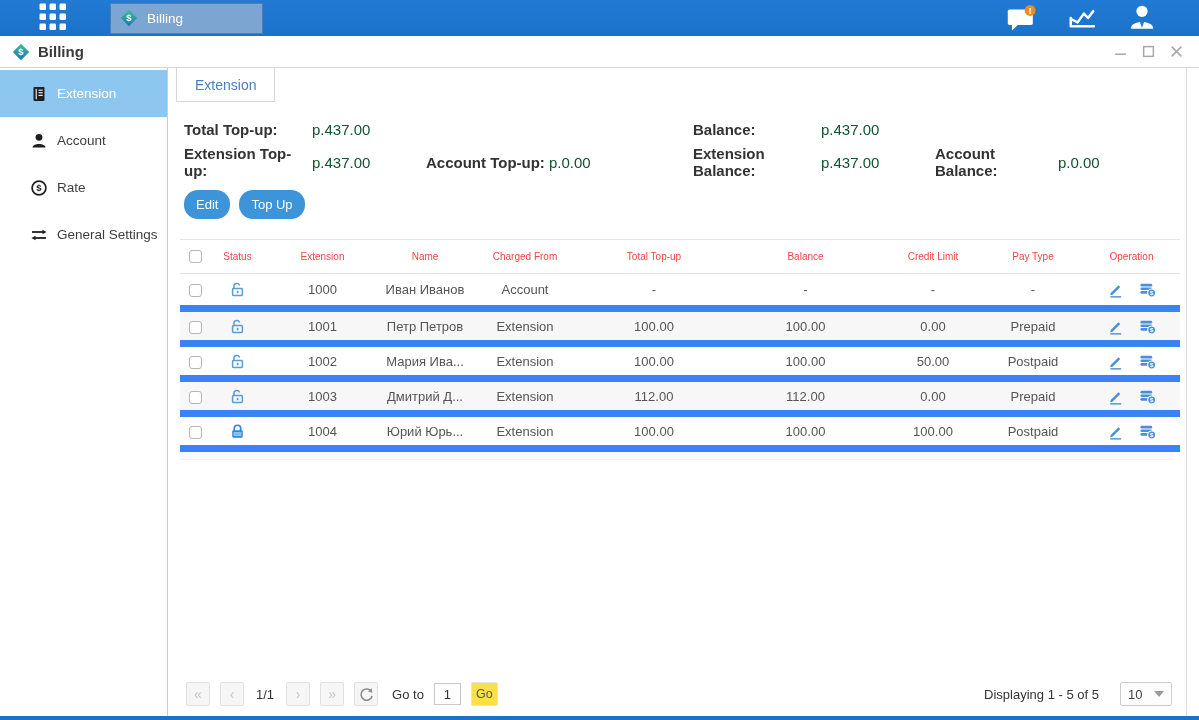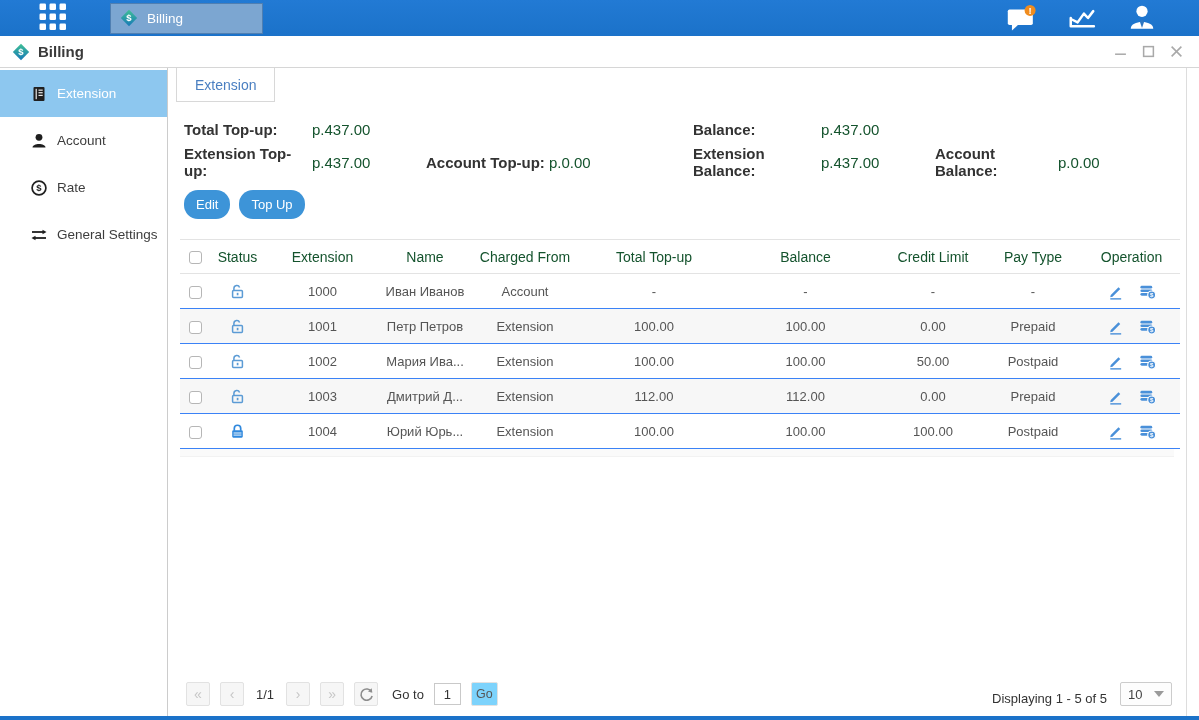--- a/index.html
+++ b/index.html
@@ -41,41 +41,41 @@
   .sum-row { display:grid; grid-template-columns:128px 114px 123px auto; height:31px; align-items:center; font-size:15px; }
   .sum-label { font-weight:bold; color:#333; }
   .sum-value { color:#14532d; }
 
   .btn-row { padding:14px 0 0 16px; display:flex; gap:9px; }
   .btn { background:var(--btn-blue,#3d94d8); color:#fff; border:none; border-radius:14px; font-size:13px; font-family:inherit; padding:7px 12px; cursor:pointer; }
 
   .table-wrap { padding:20px 12px 0 12px; }
   table { width:100%; border-collapse:collapse; table-layout:fixed; }
   thead tr { height:34px; }
-  th { font-weight:normal; font-size:14px; color:#14532d; border-top:1px solid #e3e3e3; border-bottom:1px solid #e3e3e3; text-align:center; }
+  th { font-weight:normal; font-size:10px; color:#ef4444; border-top:1px solid #e3e3e3; border-bottom:1px solid #e3e3e3; text-align:center; }
   tbody tr { height:35px; }
   tbody tr:nth-child(even) { background:#f7f7f7; }
-  tbody tr { border-bottom:1px solid #3b82f6; }
+  tbody tr { border-bottom:7px solid #3b82f6; }
   td { font-size:13px; color:#555; text-align:center; white-space:nowrap; overflow:hidden; }
   .endstrip { height:8px; background:#fafafa; border-bottom:1px solid #f2f2f2; margin:0 12px; }
   .cb { width:13px; height:13px; border:1px solid #b6b6b6; border-radius:3px; background:#fff; display:inline-block; vertical-align:middle; cursor:pointer; }
   .lock { display:inline-flex; vertical-align:middle; }
   .lock.open { color:var(--lock-open,#5b9bd5); }
   .lock.closed { color:var(--lock-closed,#2f88dd); }
   .op-icon { display:inline-flex; vertical-align:middle; color:var(--op-blue,#4a90d9); cursor:pointer; }
   .op-icon + .op-icon { margin-left:14px; }
 
   
   .pager { margin-top:auto; display:flex; align-items:center; gap:10px; padding:0 14px 10px 18px; }
   .pbtn { width:24px; height:24px; background:#f6f6f6; border:1px solid #e2e2e2; border-radius:2px; display:flex; align-items:center; justify-content:center; color:#c6c6c6; font-size:14px; cursor:pointer; }
   .page-label { font-size:13px; color:#333; padding:0 2px; }
   .goto-label { font-size:13px; color:#333; margin-left:4px; }
   .goto-input { width:27px; height:22px; border:1px solid #c9c9c9; text-align:center; font-size:13px; font-family:inherit; color:#333; }
-  .go-btn { width:27px; height:24px; background:#7dd3fc; border:1px solid #e2e2e2; border-radius:2px; color:#555; font-size:12.5px; font-family:inherit; cursor:pointer; }
-  .pager-right { margin-left:auto; display:flex; align-items:flex-end; gap:13px; }
+  .go-btn { width:27px; height:24px; background:#fde047; border:1px solid #e2e2e2; border-radius:2px; color:#555; font-size:12.5px; font-family:inherit; cursor:pointer; }
+  .pager-right { margin-left:auto; display:flex; align-items:center; gap:21px; }
   .displaying { font-size:13px; color:#333; }
   .page-size { width:52px; height:24px; border:1px solid #ccc; background:#fdfdfd; border-radius:2px; display:flex; align-items:center; justify-content:space-between; padding:0 7px; font-size:13px; color:#444; cursor:pointer; }
   .caret { width:0; height:0; border-left:5px solid transparent; border-right:5px solid transparent; border-top:6px solid #9a9a9a; }
 </style>
 </head>
 <body>
 
 <div class="desktop">
 
   <div class="taskbar">

